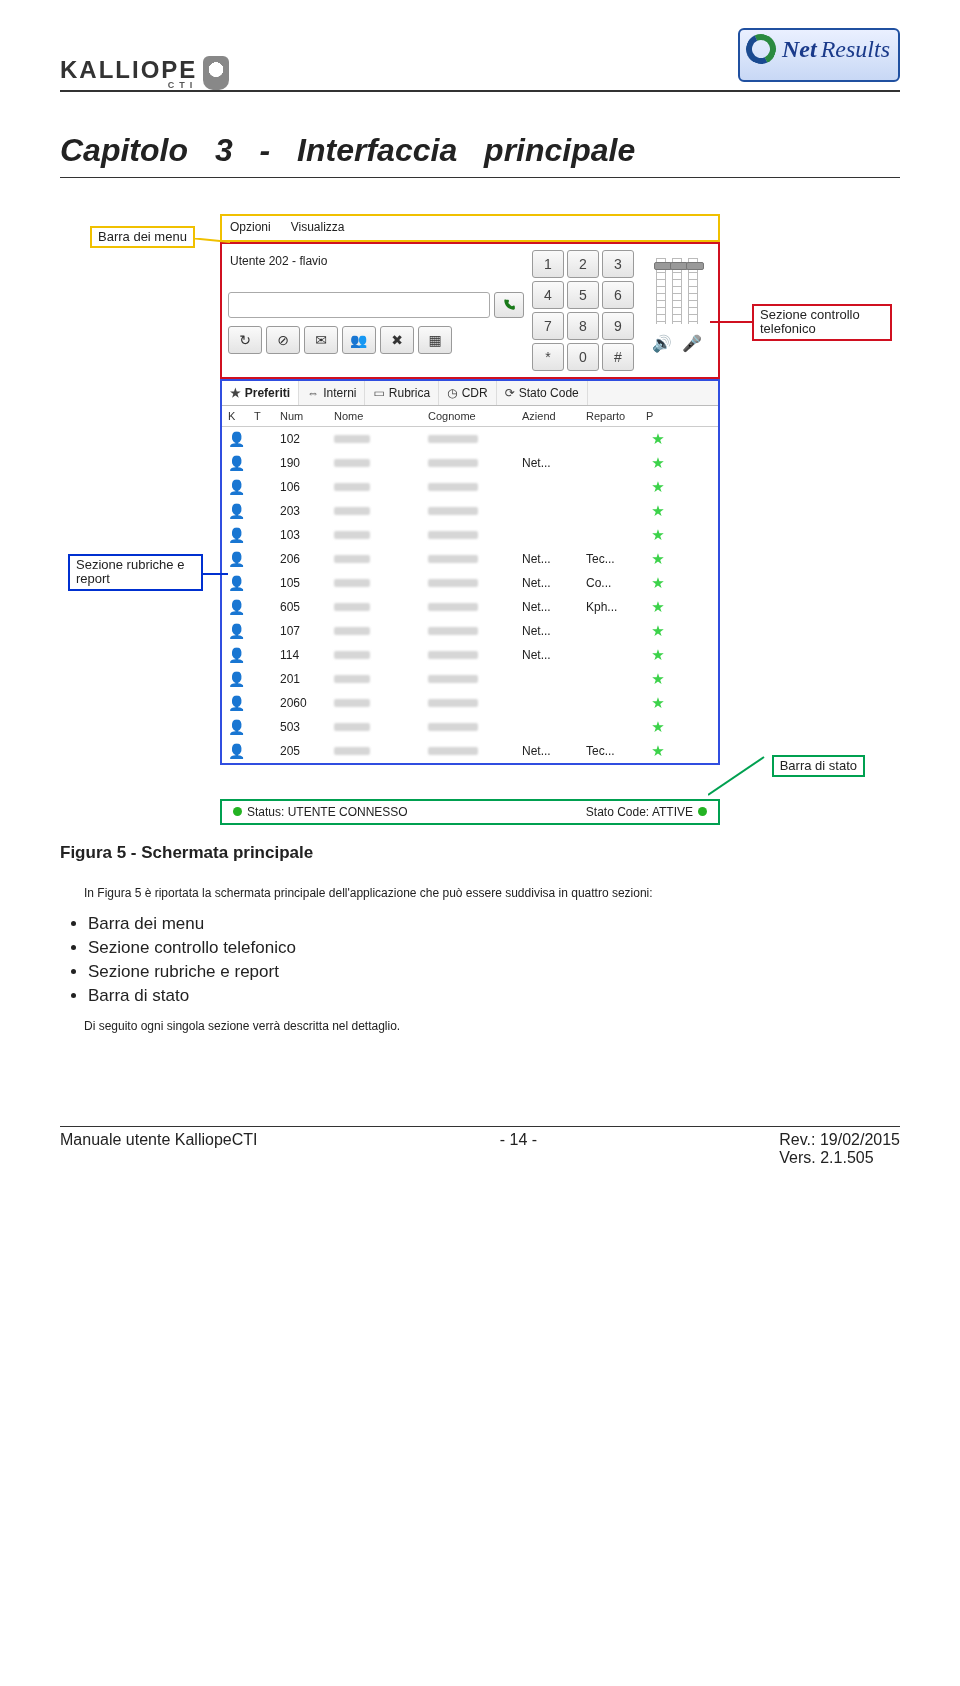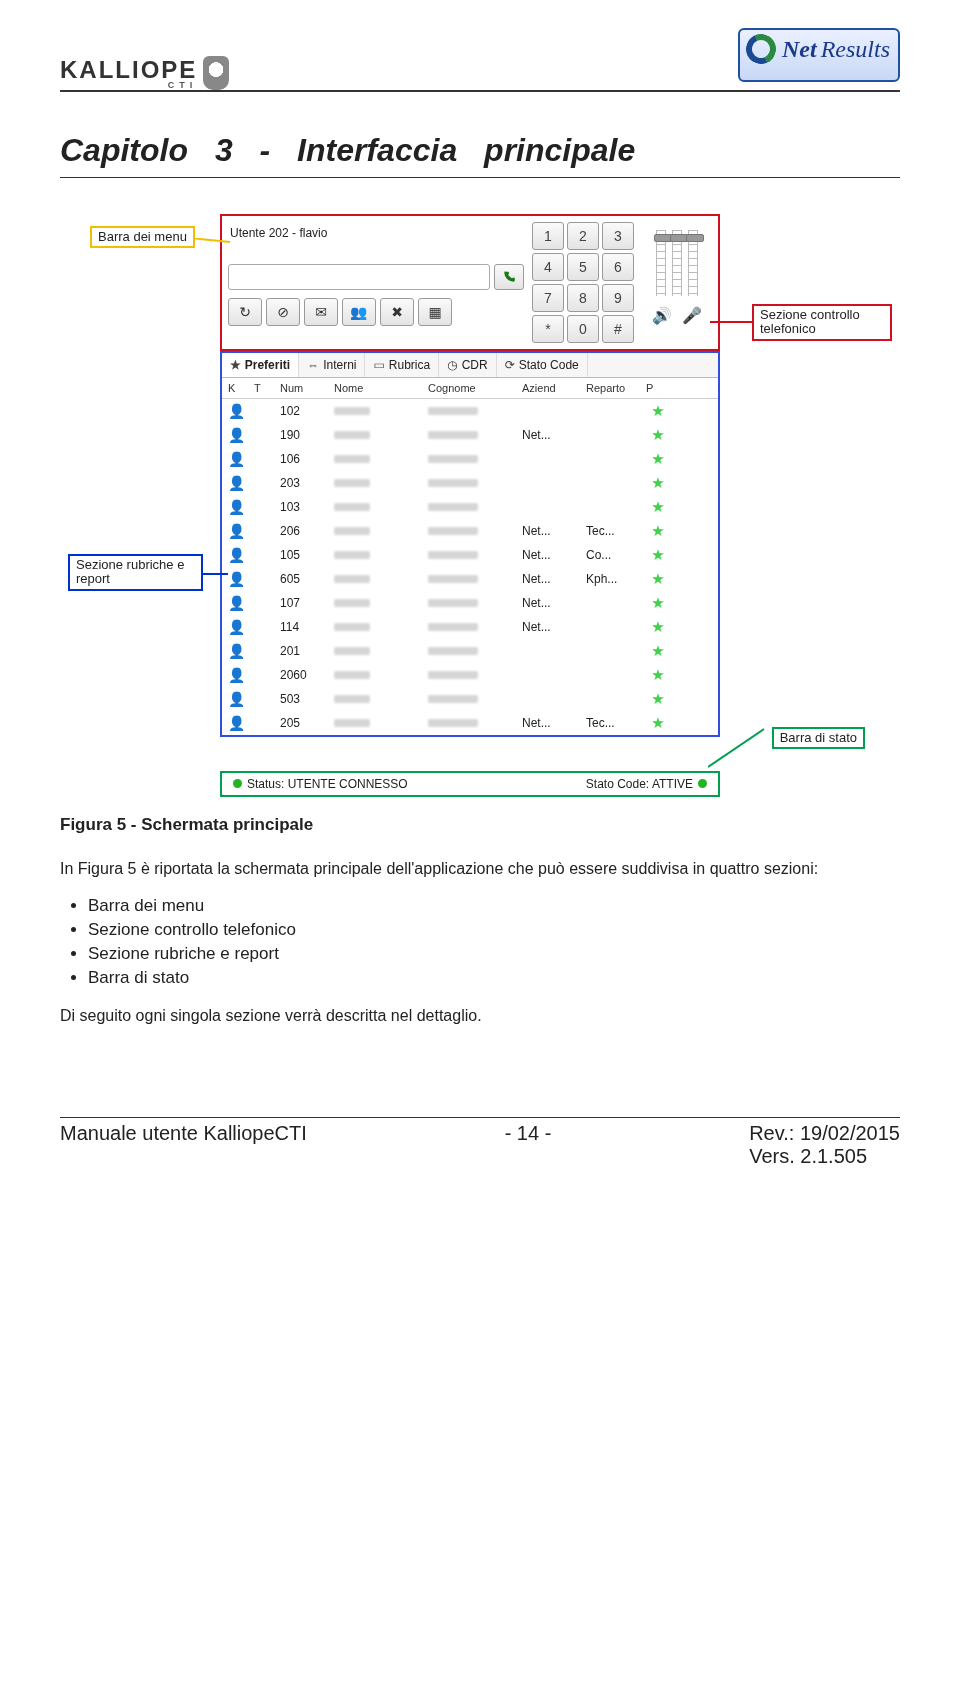--- a/index.html
+++ b/index.html
@@ -149,26 +149,26 @@
   .dot.red{background:#d02020;}
   .dot.grey{background:#bdbdbd;}
   .star { color:#3cd24a; font-size:15px; text-align:center;}
   .blur { display:inline-block; width:50px; height:8px; background:#d6d6d6; border-radius:2px; filter:blur(1px);}
   .blur.s { width:36px;}
 
   .statusbar { display:flex; align-items:center; justify-content:space-between; font-size:12px;}
   .statusbar .sdot{ width:9px;height:9px;border-radius:50%;background:#23b323;display:inline-block;margin:0 5px;}
 
   .caption { font-weight:bold; font-size:17px; margin:18px 0 22px 0;}
-  .bodytext { font-size:16px; line-height:1.45; }
+  .bodytext { font-size:12px; line-height:1.45;margin-left:24px; }
   ul.bullets { margin:6px 0 6px 28px; padding:0;}
   ul.bullets li { margin:4px 0; font-size:17px;}
 
   hr.footrule { border:none; border-top:1px solid #333; margin-top:90px; margin-bottom:4px;}
-  .footer { display:flex; justify-content:space-between; align-items:flex-start; font-size:20px;}
+  .footer { display:flex; justify-content:space-between; align-items:flex-start; font-size:16px;}
   .footer .right { text-align:left;}
 </style>
 </head>
 <body>
 
 <div class="page">
 
   <div class="top-logos">
     <div class="kalliope-logo">
       <div class="kalliope-wrap">
@@ -203,20 +203,26 @@
       </svg>
     <svg class="connector" style="right:80px;top:100px" width="50" height="20">
         <line x1="0" y1="8" x2="46" y2="8" stroke="#d01020" stroke-width="2"></line>
       </svg>
     <svg class="connector" style="right:72px;bottom:28px" width="60" height="42">
         <line x1="0" y1="40" x2="56" y2="2" stroke="#00a050" stroke-width="2"></line>
       </svg>
 
     <div class="app">
 
+      <div class="box-yellow">
+        <div class="menubar">
+          <span>Opzioni</span>
+          <span>Visualizza</span>
+        </div>
+      </div>
 
       <div class="box-red">
         <div class="redtop">
           <div class="leftcol">
             <div class="userline">Utente 202 - flavio</div>
             <div class="searchrow">
               <input type="text" placeholder="" style="">
               <div class="callbtn">
                 <svg width="14" height="14" viewBox="0 0 24 24">
                     <path fill="#1a7a1a" d="M6 2c-1 0-2 1-2 2 0 9 7 16 16 16 1 0 2-1 2-2v-3c0-1-1-2-2-2l-3 1c-1 0-1 0-2-1l-3-3c-1-1-1-1-1-2l1-3c0-1-1-2-2-2H6z"></path>

